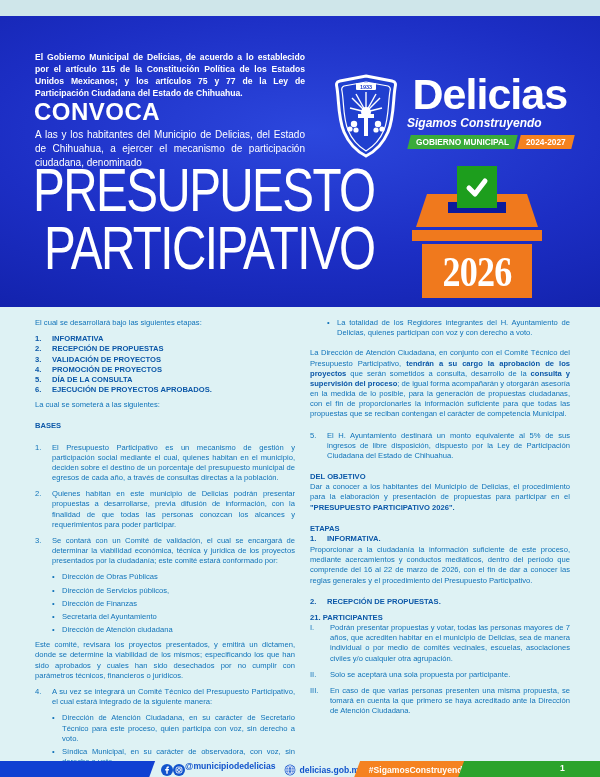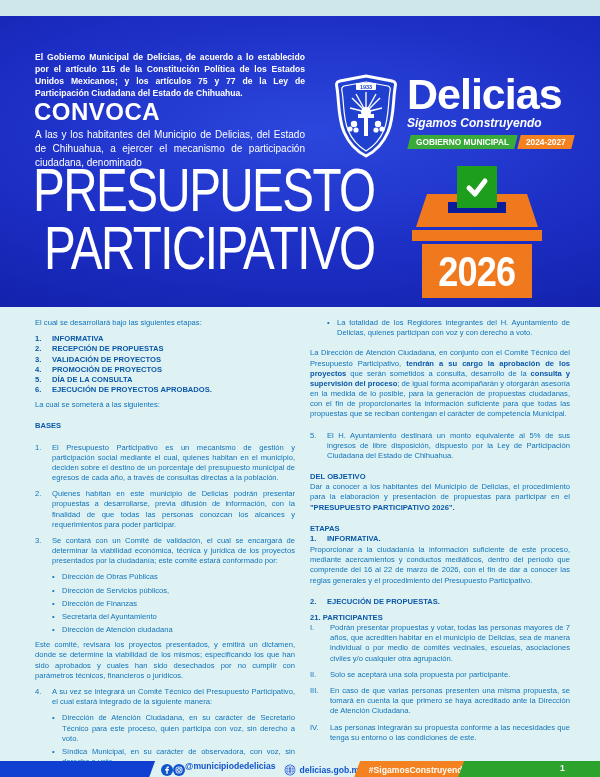--- a/index.html
+++ b/index.html
@@ -10,42 +10,42 @@
   .header{position:absolute;left:0;top:0;width:600px;height:291px;
           background:radial-gradient(120% 95% at 52% 40%, #2c47dd 0%, #1c2ec4 45%, #0c1a9c 100%);}
   .legal{position:absolute;left:35px;top:35px;width:270px;color:#fff;font-size:8.6px;
          line-height:1.4;font-weight:bold;text-align:justify;}
   .convoca{position:absolute;left:34px;top:82px;color:#fff;font-size:24px;font-weight:bold;letter-spacing:.5px;}
   .audience{position:absolute;left:35px;top:112px;width:270px;color:#fff;font-size:10px;
             line-height:1.4;font-weight:normal;text-align:justify;}
 
   .logo{position:absolute;left:334px;top:58px;display:flex;align-items:flex-start;}
   .logo-text{margin-left:9px;}
-  .logo-city{color:#fff;font-weight:bold;font-size:43px;line-height:.95;letter-spacing:-1px;}
+  .logo-city{color:#fff;font-weight:bold;font-size:43px;line-height:.95;letter-spacing:-1px;text-align:center;}
   .logo-tagline{color:#fff;font-style:italic;font-weight:bold;font-size:12px;margin-top:1px;}
   .logo-badges{display:flex;margin-top:5px;margin-left:2px;}
   .badge{font-size:8.3px;font-weight:bold;color:#fff;padding:2px 7px;transform:skewX(-14deg);}
   .badge span{display:inline-block;transform:skewX(14deg);}
   .badge-gov{background:#3aab3a;}
   .badge-term{background:#f58220;margin-left:3px;}
 
   .title{position:absolute;left:33px;top:146px;color:#fff;font-weight:normal;text-align:right;}
   .title-line{font-size:61px;line-height:.95;letter-spacing:-2px;white-space:nowrap;
               transform:scaleX(.78);transform-origin:left center;}
 
   
   .ballot-wrap{position:absolute;left:412px;top:150px;width:130px;height:132px;}
   .ballot-paper{position:absolute;left:45px;top:0;width:40px;height:42px;background:#1d9e1d;z-index:3;
                 display:flex;align-items:center;justify-content:center;}
   .lid{position:absolute;left:4px;top:28px;width:122px;height:33px;background:#f0791d;
        clip-path:polygon(9% 0,91% 0,100% 100%,0 100%);z-index:1;}
   .slot{position:absolute;left:36px;top:36px;width:58px;height:11px;background:#0c1a9c;z-index:2;}
   .rim{position:absolute;left:0;top:64px;width:130px;height:11px;background:#f0791d;}
   .box-body{position:absolute;left:10px;top:78px;width:110px;height:54px;background:#f0791d;
-            display:flex;align-items:center;justify-content:center;}
+            display:flex;align-items:center;justify-content:center;font-family:Liberation Serif, serif;}
   .box-year{color:#fff;font-weight:bold;font-size:43px;letter-spacing:-1px;transform:scaleX(.84);}
 
   
   .content{position:absolute;left:0;top:291px;width:600px;height:452px;box-sizing:border-box;
            padding:11px 30px 0 35px;display:flex;gap:15px;}
   .col{width:260px;color:#1173b9;font-size:7.6px;line-height:1.34;text-align:justify;}
   .para{margin:0 0 6px;}
   .hblue{font-weight:bold;color:#0c58a8;}
   .stage-row{display:flex;}
   .stage-row .n{width:17px;flex:none;font-weight:bold;color:#0c58a8;}
@@ -262,40 +262,36 @@
       <div class="hblue">ETAPAS</div>
       <div class="subhead">
           <span class="n">1.</span>
           <span>INFORMATIVA.</span>
         </div>
       <div class="para">Proporcionar a la ciudadanía la información suficiente de este proceso, mediante acercamientos y conductos mediáticos, dentro del período que comprende del 16 al 22 de marzo de 2026, con el fin de dar a conocer las reglas generales y el procedimiento del Presupuesto Participativo.</div>
       <div class="gap"></div>
 
       <div class="subhead">
           <span class="n">2.</span>
-          <span>EJECUCIÓN DE PROPUESTAS.</span>
+          <span>RECEPCIÓN DE PROPUESTAS.</span>
         </div>
       <div class="gap"></div>
 
       <div class="hblue">21. PARTICIPANTES</div>
       <div class="numbered roman">
         <span class="num">I.</span>
           <span class="ntext">Podrán presentar propuestas y votar, todas las personas mayores de 7 años, que acrediten habitar en el municipio de Delicias, sea de manera individual o por medio de comités vecinales, escuelas, asociaciones civiles y/o cualquier otra agrupación.</span>
       </div>
       <div class="numbered roman">
         <span class="num">II.</span>
           <span class="ntext">Solo se aceptará una sola propuesta por participante.</span>
       </div>
       <div class="numbered roman">
         <span class="num">III.</span>
           <span class="ntext">En caso de que varias personas presenten una misma propuesta, se tomará en cuenta la que primero se haya acreditado ante la Dirección de Atención Ciudadana.</span>
-      </div>
-      <div class="numbered roman">
-        <span class="num">IV.</span>
-          <span class="ntext">Las personas integrarán su propuesta conforme a las necesidades que tenga su entorno o las condiciones de este.</span>
       </div>
     </div>
   </div>
 
   <div class="footer">
     <div class="f-blue"></div>
 
     <div class="f-social">
       <span class="icon">
         <svg width="12" height="12" viewBox="0 0 12 12">

